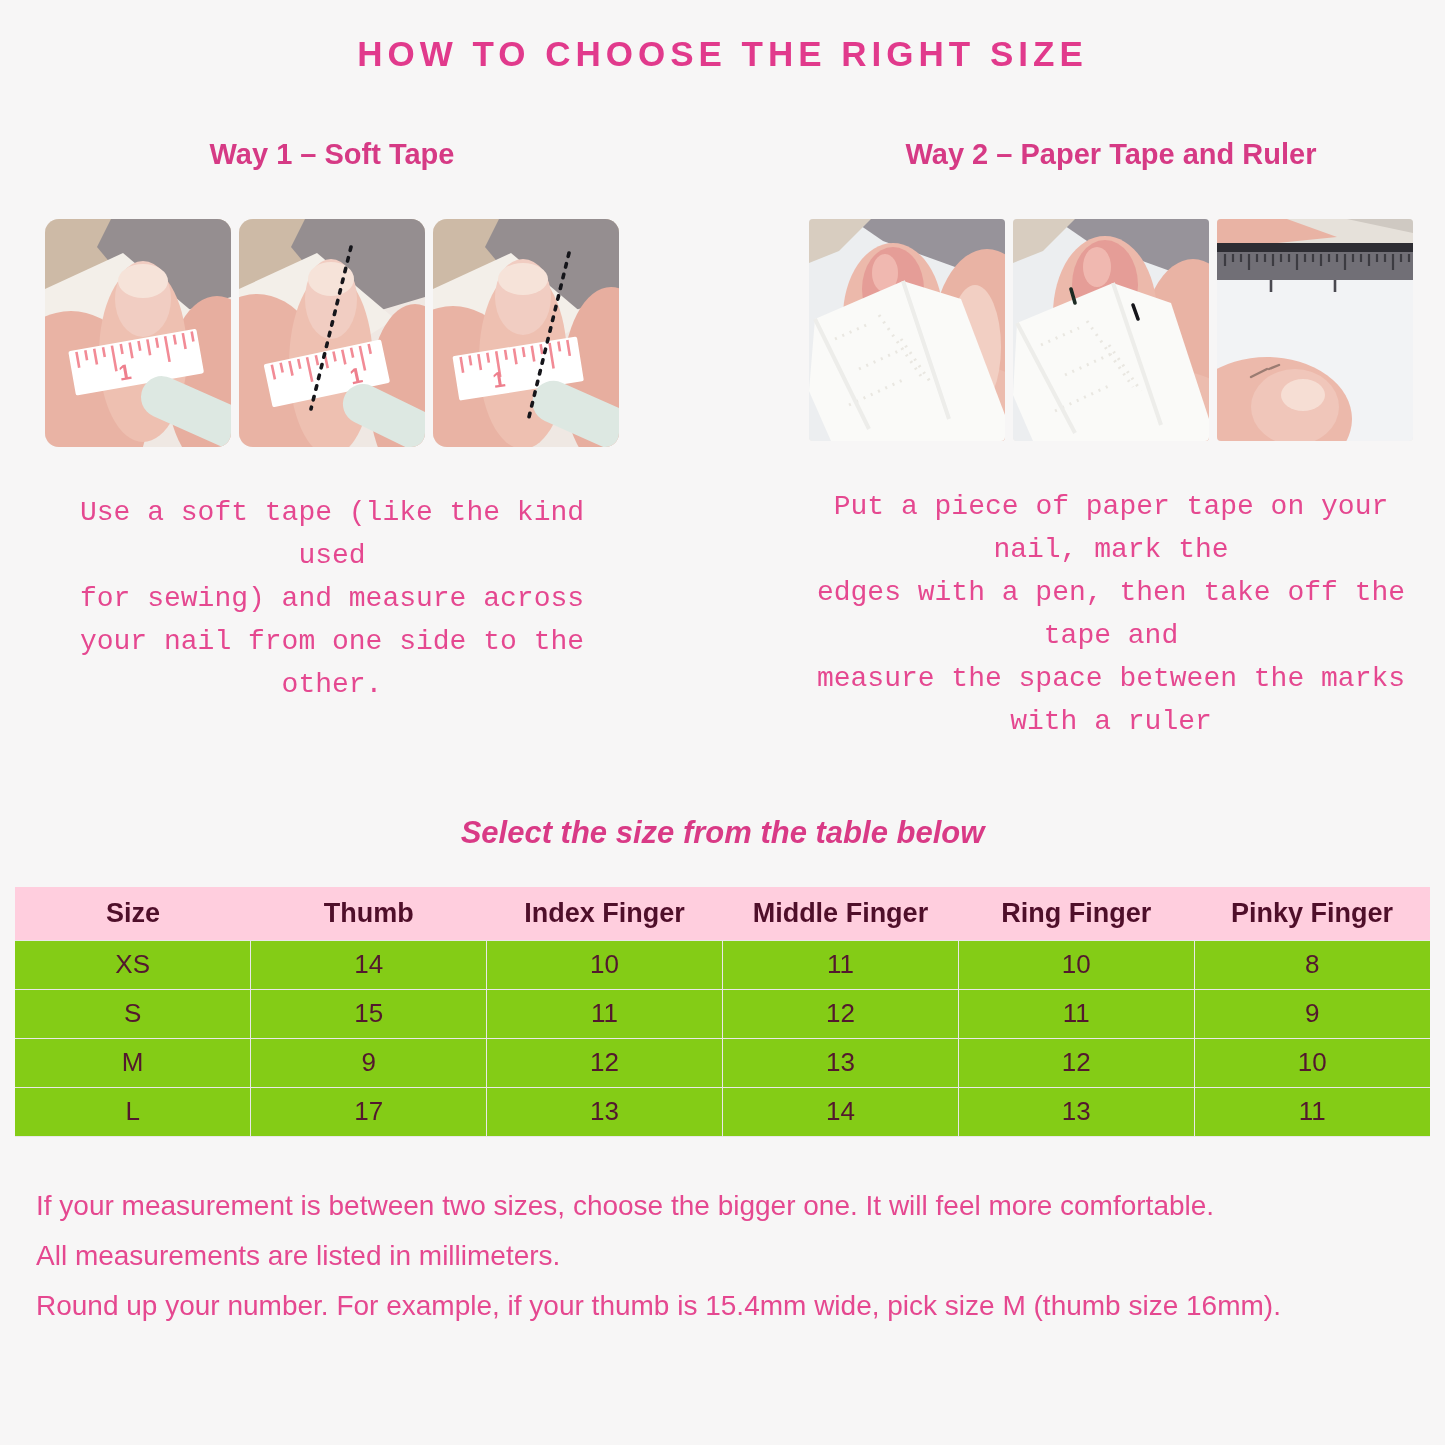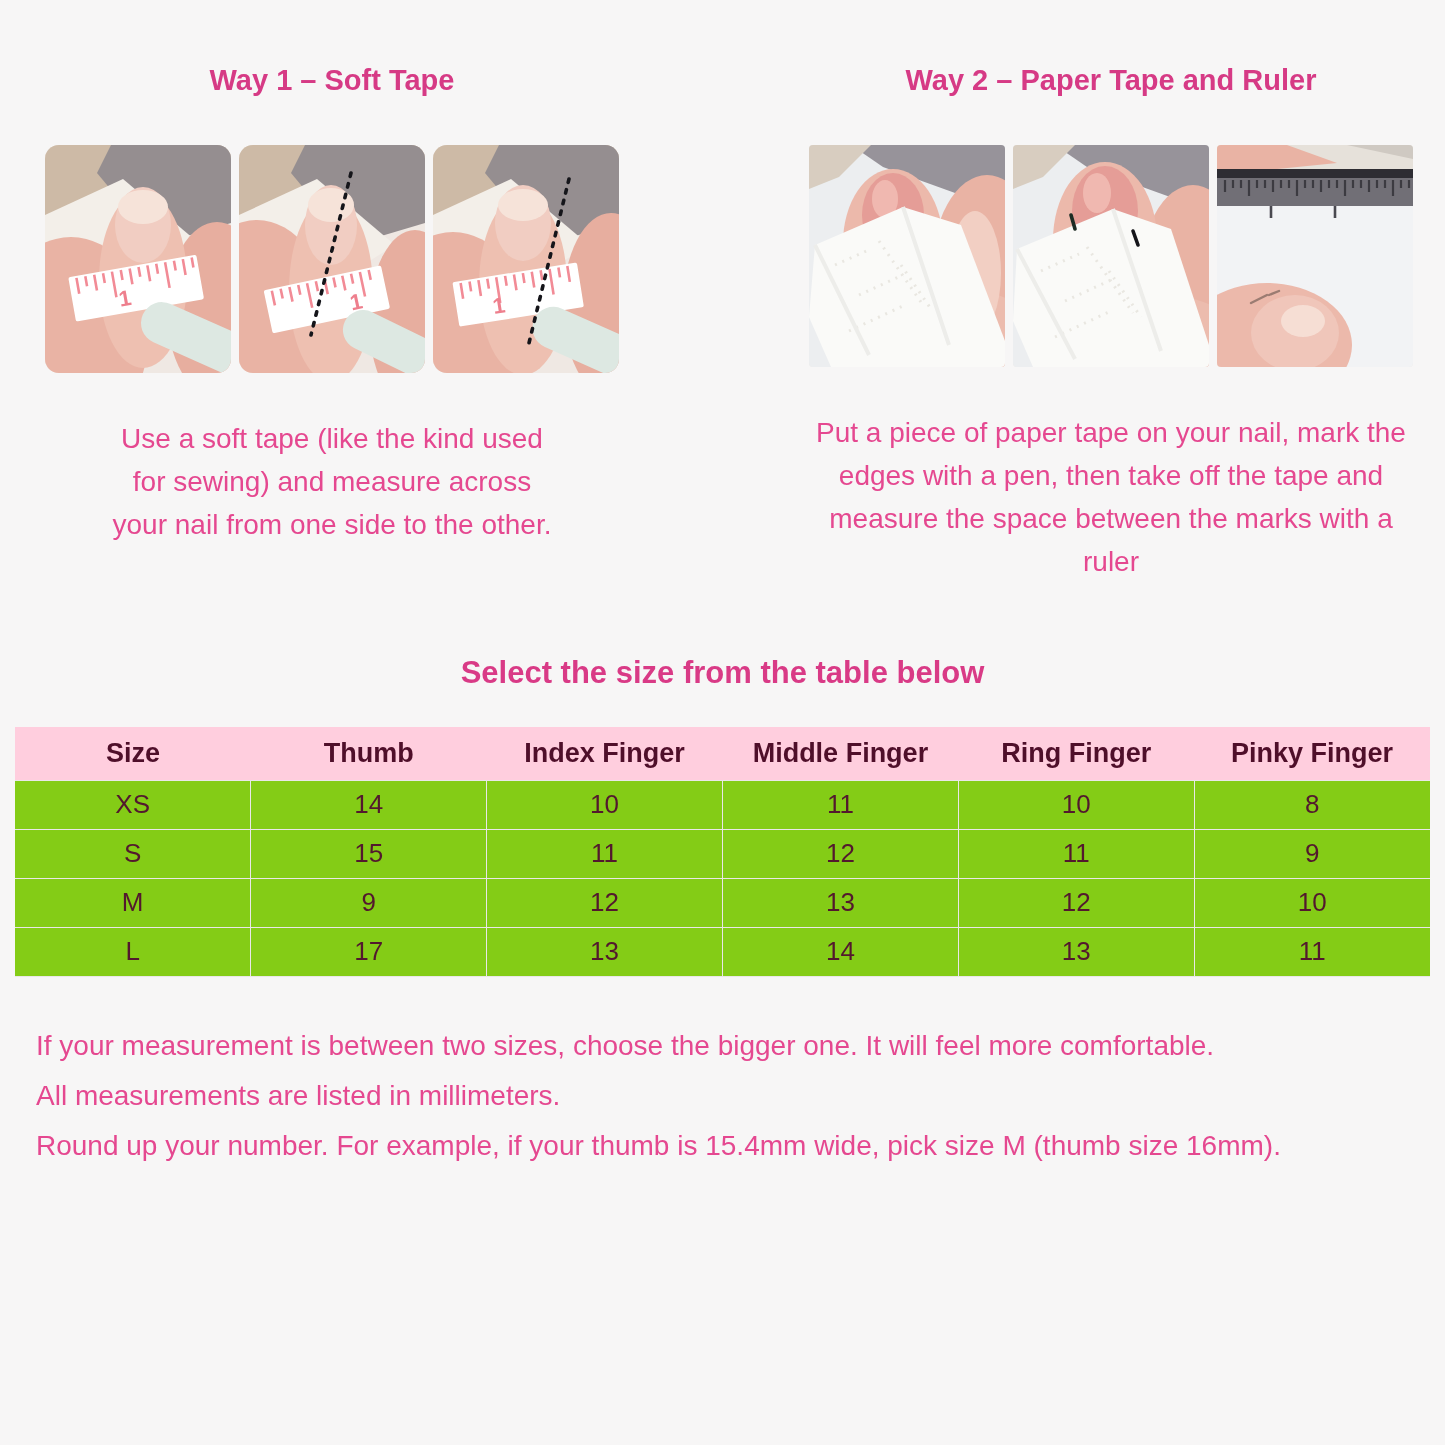--- a/index.html
+++ b/index.html
@@ -45,27 +45,29 @@
   }
   .way2 .photo { width: 196px; height: 222px; border-radius: 4px; }
   .photo svg { display: block; width: 100%; height: 100%; }
   .way-desc {
     margin-top: 44px;
     font-size: 28px;
     line-height: 43px;
     color: #e54890;
     text-align: center;
     white-space: pre-line;
+    font-family: Liberation Mono, monospace;
   }
   .select-heading {
     margin-top: 72px;
     text-align: center;
     font-size: 31px;
     font-weight: bold;
     color: #d93a86;
+    font-style: italic;
   }
   table.size-table {
     width: 1415px;
     margin: 36px auto 0;
     border-collapse: collapse;
     table-layout: fixed;
   }
   table.size-table th {
     background: #ffcede;
     color: #4f0f2a;
@@ -93,20 +95,21 @@
     line-height: 50px;
     color: #e54890;
     text-align: left;
   }
 </style>
 </head>
 <body>
 
 <div class="canvas">
 
+  <h1 class="page-title">HOW TO CHOOSE THE RIGHT SIZE</h1>
 
   <div class="ways">
 
     <section class="way">
       <h2 class="way-title">Way 1 – Soft Tape</h2>
 
       <div class="strip">
 
         <div class="photo">
           <svg viewBox="0 0 186 228" preserveAspectRatio="none">

